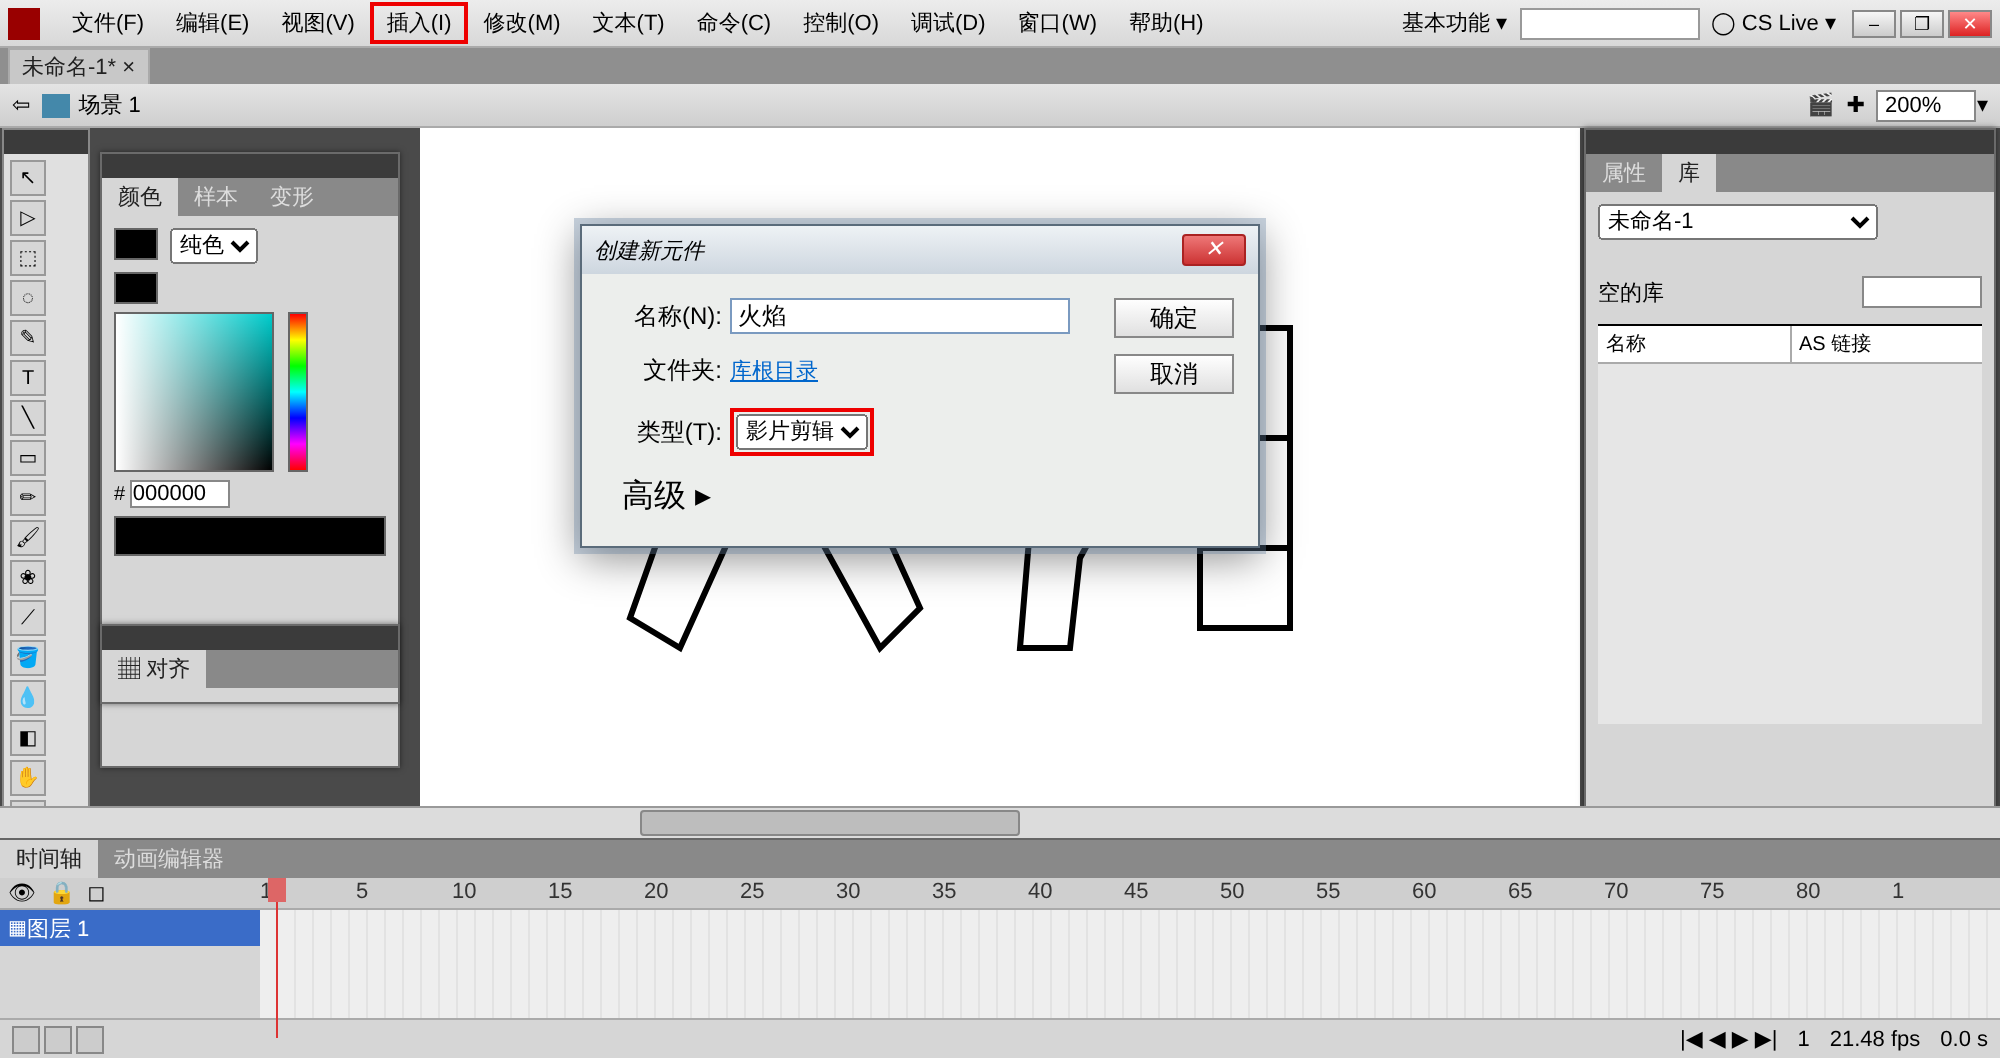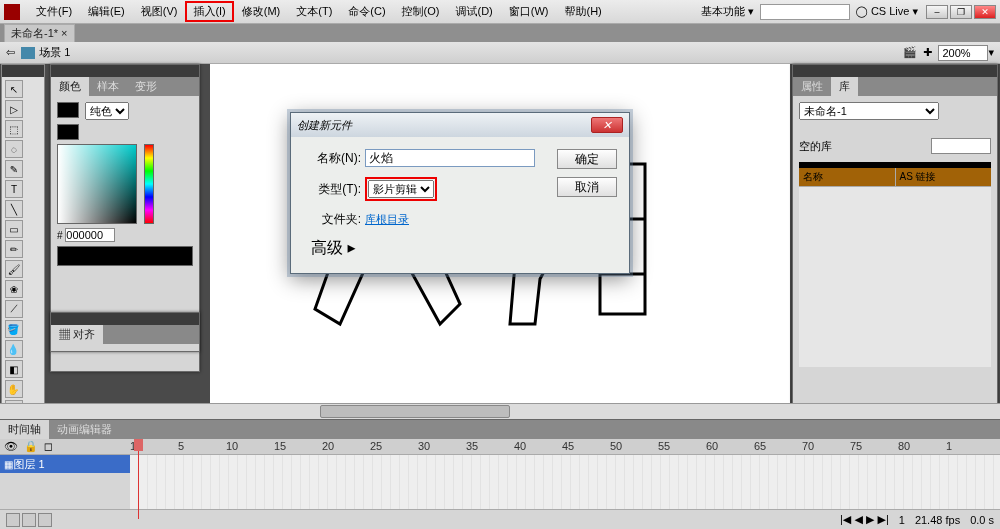--- a/index.html
+++ b/index.html
@@ -28,21 +28,21 @@
 .toolcol { position: absolute; left: 1px; top: 0; width: 44px; background: #e0e0e0; border: 1px solid #888; display: flex; flex-wrap: wrap; padding: 14px 2px 2px; }
 .toolcol::before { content:""; position:absolute; top:0; left:0; right:0; height:12px; background:#3b3b3b; }
 .toolcol .t { width: 18px; height: 18px; margin: 1px; background: #d6d6d6; border: 1px solid #999; display:flex; align-items:center; justify-content:center; font-size:10px; }
 
 .panel { position: absolute; background: #d6d6d6; border: 1px solid #6a6a6a; box-shadow: 0 0 3px rgba(0,0,0,.5); }
 .panel .phead { height: 12px; background: #3b3b3b; }
 .panel .tabs { display: flex; background: #898989; }
 .panel .tabs .pt { padding: 2px 8px; color: #ddd; font-size: 11px; }
 .panel .tabs .pt.active { background: #d6d6d6; color: #222; }
 
-.colorpanel { left: 50px; top: 0; width: 150px; height: 308px; }
+.colorpanel { left: 50px; top: 12px; width: 150px; height: 308px; }
 .colorpanel .body { padding: 6px; }
 .colorpanel .swatchrow { display:flex; gap:6px; margin-bottom:4px; }
 .colorpanel .swatch { width: 22px; height: 16px; background: #000; border: 1px solid #666; }
 .colorpanel select { font-size: 11px; height: 18px; }
 .colorpanel .picker { width: 80px; height: 80px; background: linear-gradient(to right, #fff, rgba(255,255,255,0)), linear-gradient(to top, #000, rgba(0,0,0,0)), #0cc; border: 1px solid #666; display:inline-block; vertical-align:top; }
 .colorpanel .hue { width: 10px; height: 80px; background: linear-gradient(to bottom,#f00,#ff0,#0f0,#0ff,#00f,#f0f,#f00); border:1px solid #666; display:inline-block; margin-left:4px; vertical-align:top;}
 .colorpanel .vals { display:inline-block; vertical-align:top; font-size:10px; margin-left:4px; }
 .colorpanel .vals div { margin: 1px 0; }
 .colorpanel .hex { margin-top:4px; font-size:10px; }
 .colorpanel .preview { width: 100%; height: 20px; background: #000; border:1px solid #666; margin-top:4px; }
@@ -50,21 +50,21 @@
 .alignpanel { left: 50px; top: 248px; width: 150px; height: 40px; }
 
 .canvas { position: absolute; left: 210px; top: 0; right: 210px; bottom: 0; background: #fff; overflow: hidden; }
 .canvas svg { position:absolute; left: 90px; top: 60px; }
 
 .proppanel { right: 2px; top: 0; width: 206px; height: 340px; }
 .proppanel .body { padding: 6px; font-size: 11px; }
 .proppanel select { width: 140px; height: 18px; font-size:11px; }
 .proppanel .searchline { display:flex; align-items:center; margin: 18px 0 8px; }
 .proppanel .searchline input { flex:none; width: 60px; height:16px; border:1px solid #888; padding:0 2px; margin-left:auto; }
-.proppanel .cols { display:flex; border-top:6px solid #000000; border-bottom:1px solid #aaa; background:#a16207;justify-content:space-between; }
+.proppanel .cols { display:flex; border-top:1px solid #000000; border-bottom:1px solid #aaa; background:#ffffff;justify-content:space-between; }
 .proppanel .cols div { flex:1; padding:2px 4px; font-size:10px; }
 .proppanel .cols div + div { border-left:1px solid #aaa; }
 .proppanel .listarea { height: 180px; background:#e6e6e6; }
 
 .hscroll { position:absolute; left:0; right:0; bottom:0; height:16px; background:#dcdcdc; border-top:1px solid #999; }
 .hscroll .thumb { position:absolute; left: 320px; width: 190px; top:1px; bottom:1px; background:#bdbdbd; border:1px solid #888; border-radius:2px; }
 
 .timeline { position:absolute; left:0; right:0; bottom:0; height: 110px; background:#d6d6d6; border-top:1px solid #666; }
 .timeline .ttabs { display:flex; background:#898989; }
 .timeline .ttabs .pt { padding:2px 8px; color:#ddd; font-size:11px; }
@@ -295,22 +295,22 @@
     <div class="x">✕</div>
   </div>
   <div class="dbody">
     <div class="dbtn ok">确定</div>
     <div class="dbtn cancel">取消</div>
     <div class="row">
       <label>名称(N):</label>
       <input type="text" value="火焰" style="">
     </div>
     <div class="row">
+      <label>文件夹:</label>
+      <a href="#" class="link">库根目录</a>
+    </div>
+    <div class="row">
       <label>类型(T):</label>
       <span class="hlbox"><select><option>影片剪辑</option></select></span>
     </div>
-    <div class="row">
-      <label>文件夹:</label>
-      <a href="#" class="link">库根目录</a>
-    </div>
     <div class="adv">高级 ▸</div>
   </div>
 </div>
 
 </body></html>

